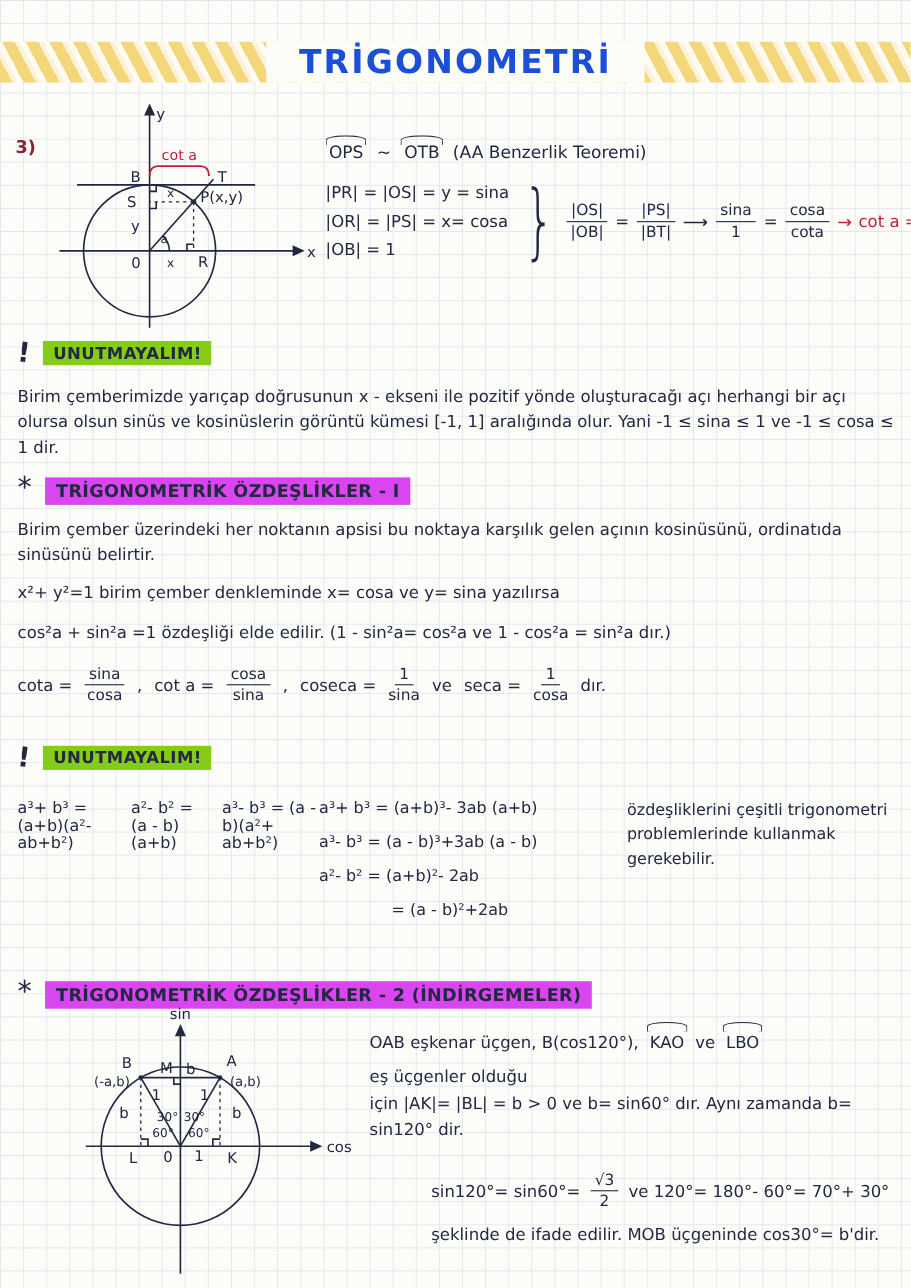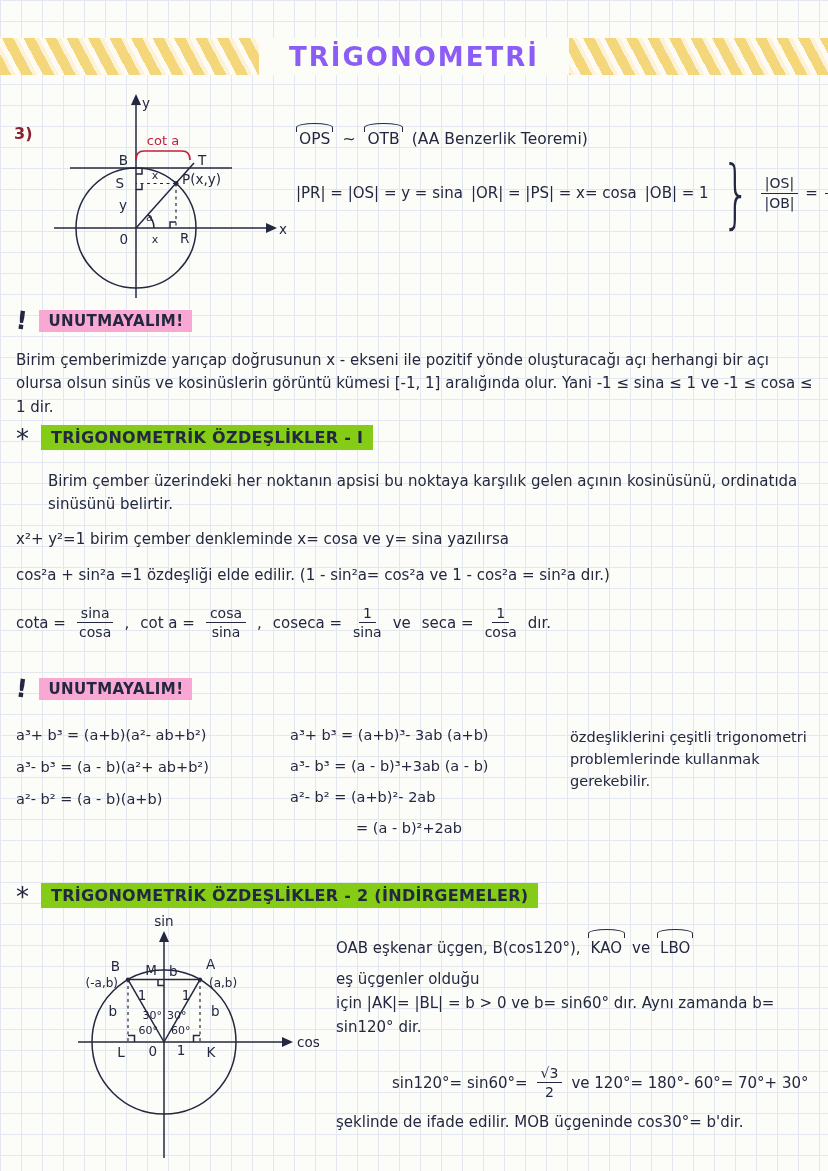--- a/index.html
+++ b/index.html
@@ -14,21 +14,21 @@
     background-size:21px 21px;
     position:relative; overflow:hidden;
   }
   .page { position:absolute; inset:0; }
 
   
   .banner { position:absolute; top:38px; left:0; width:828px; height:37px;
     background:repeating-linear-gradient(62deg, #f5d77b 0 10px, #fbf2d8 10px 14px, #fdfbf3 14px 19px);
     display:flex; align-items:center; justify-content:center; }
   .title-box { background:#fdfdf8; height:37px; padding:0 30px; display:flex; align-items:center; }
-  h1 { font-size:26px; font-weight:700; letter-spacing:2px; color:#8b5cf6; }
+  h1 { font-size:30px; font-weight:700; letter-spacing:2px; color:#1d4ed8; }
 
   
   .red { color:#c01f3d; }
   .frac { display:inline-flex; flex-direction:column; align-items:center; line-height:1.15; font-size:14px; vertical-align:middle; }
   .frac .fn { border-bottom:1.5px solid currentColor; padding:0 4px 1px; }
   .frac .fd { padding-top:1px; }
   .hat { position:relative; display:inline-block; padding:0 3px; white-space:nowrap; }
   .hat::before { content:""; position:absolute; left:0; right:0; top:-7px; height:8px;
     border:1.6px solid #232840; border-bottom:none; border-radius:100% 100% 0 0; }
   .arrow { font-size:16px; }
@@ -42,63 +42,63 @@
   svg .sm2 { font-size:12px; }
   svg .redl { fill:#c01f3d; font-size:13px; }
 
   
   .sec3 { position:absolute; top:88px; left:10px; width:810px; display:flex; }
   .qnum { position:absolute; left:4px; top:36px; color:#8c2132; font-weight:700; font-size:16px; }
   .dwrap { width:272px; padding-left:14px; }
   .deriv { flex:1; padding:34px 0 0 14px; }
   .simline { display:flex; gap:9px; align-items:baseline; padding-top:8px; font-size:15.5px; }
   .group { display:flex; align-items:center; margin-top:18px; }
-  .glines { display:flex; flex-direction:row; gap:8px; font-size:15px; white-space:nowrap; }
+  .glines { display:flex; flex-direction:column; gap:8px; font-size:15px; white-space:nowrap; }
   .brace { font-size:60px; font-weight:300; transform:scale(.75,1.25); line-height:.9; margin:0 4px 0 8px; }
   .chain { display:flex; align-items:center; gap:7px; margin-left:2px; white-space:nowrap; }
   .result { display:inline-flex; align-items:center; gap:6px; }
 
   
   .note1 { position:absolute; top:306px; left:16px; width:798px; }
   .note2 { position:absolute; top:674px; left:16px; width:800px; }
   .nhead { display:flex; align-items:center; gap:12px; }
   .excl { font-size:25px; font-weight:700; transform:rotate(7deg); }
-  .nlabel { background:#f9a8d4; font-weight:700; font-size:15px; padding:2px 9px; letter-spacing:.4px; }
+  .nlabel { background:#84cc16; font-weight:700; font-size:15px; padding:2px 9px; letter-spacing:.4px; }
   .nbody { margin-top:14px; line-height:1.55; }
 
   
   .ghead { position:absolute; display:flex; align-items:center; gap:12px; left:16px; }
   .ghead1 { top:424px; }
   .ghead2 { top:882px; }
   .star { font-size:26px; line-height:1; position:relative; top:2px; }
-  .ghl { background:#84cc16; font-weight:700; font-size:16px; padding:3px 10px; letter-spacing:.3px; }
+  .ghl { background:#d946ef; font-weight:700; font-size:16px; padding:3px 10px; letter-spacing:.3px;margin-top:10px; }
 
   
   .ident1body { position:absolute; top:470px; left:16px; width:800px; }
   .ident1body p { line-height:1.55; }
-  .p1 { margin-bottom:11px;margin-left:32px; }
+  .p1 { margin-bottom:11px; }
   .p2 { margin-bottom:13px; }
   .p3 { margin-bottom:18px; }
   .defs { display:flex; align-items:center; gap:11px; flex-wrap:nowrap; }
 
   
   .idcols { display:flex; margin-top:24px; }
-  .c1 { width:274px; display:flex; flex-direction:column; gap:16px; font-size:14.5px; }
+  .c1 { width:274px; display:flex; gap:16px; font-size:14.5px; }
   .c2 { width:280px; display:flex; flex-direction:column; gap:15px; font-size:14.5px;justify-content:center; }
   .c2 .ind { padding-left:66px; }
   .c3 { width:242px; font-size:14.5px; line-height:1.5; }
 
   
   .sec120 { position:absolute; top:914px; left:14px; width:810px; display:flex; }
   .d2wrap { width:322px; }
   .rtxt { flex:1; padding-top:14px; font-size:15px; line-height:1.6; }
   .l1 { display:flex; gap:7px; align-items:baseline; padding-top:8px; flex-wrap:wrap; }
   .l3 { margin-top:18px; padding-left:34px; }
   .l4 { margin-top:26px; padding-left:56px; display:flex; align-items:center; gap:9px; }
-  .l5 { margin-top:10px; }
+  .l5 { margin-top:10px; padding-left:56px; }
 </style>
 </head>
 <body>
 
 <div class="page">
 
   <div class="banner">
     <div class="title-box">
       <h1>TRİGONOMETRİ</h1>
     </div>
@@ -228,22 +228,22 @@
   </section>
 
   <section class="note2">
     <div class="nhead">
       <span class="excl">!</span>
       <span class="nlabel">UNUTMAYALIM!</span>
     </div>
     <div class="idcols">
       <div class="c1">
         <div>a³+ b³ =  (a+b)(a²- ab+b²)</div>
+        <div>a²- b² =  (a - b)(a+b)</div>
         <div>a³- b³ =  (a - b)(a²+ ab+b²)</div>
-        <div>a²- b² =  (a - b)(a+b)</div>
       </div>
       <div class="c2">
         <div>a³+ b³ =  (a+b)³- 3ab (a+b)</div>
         <div>a³- b³ =  (a - b)³+3ab (a - b)</div>
         <div>a²- b² =  (a+b)²- 2ab</div>
         <div class="ind">=  (a - b)²+2ab</div>
       </div>
       <div class="c3">özdeşliklerini çeşitli trigonometri problemlerinde kullanmak gerekebilir.</div>
     </div>
   </section>

